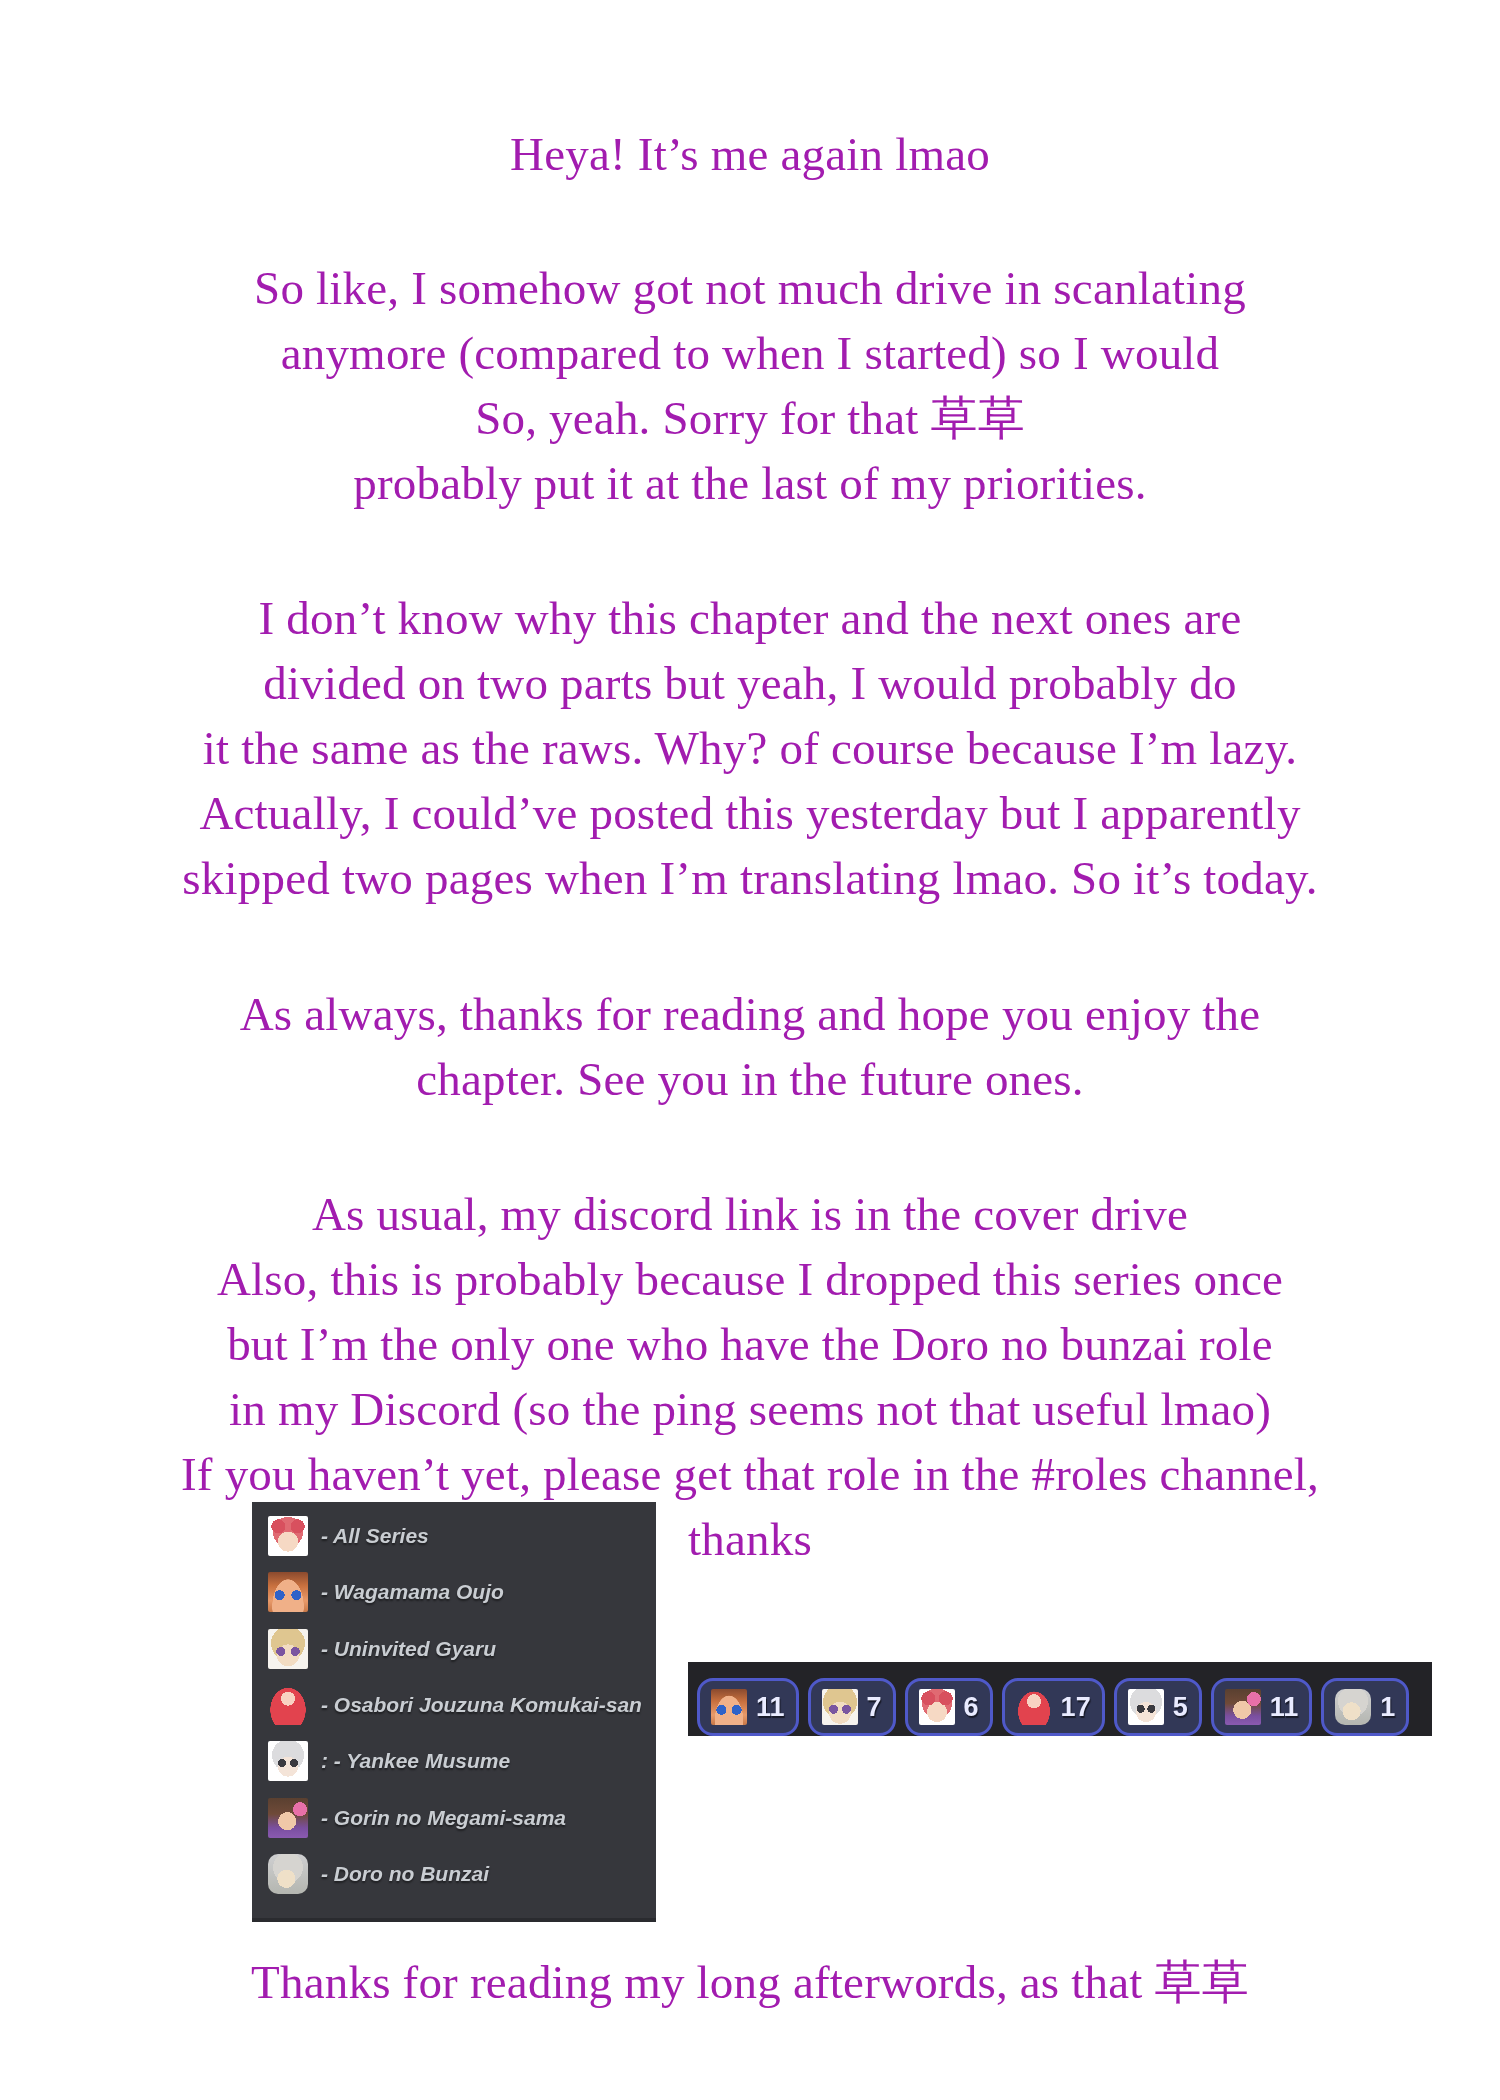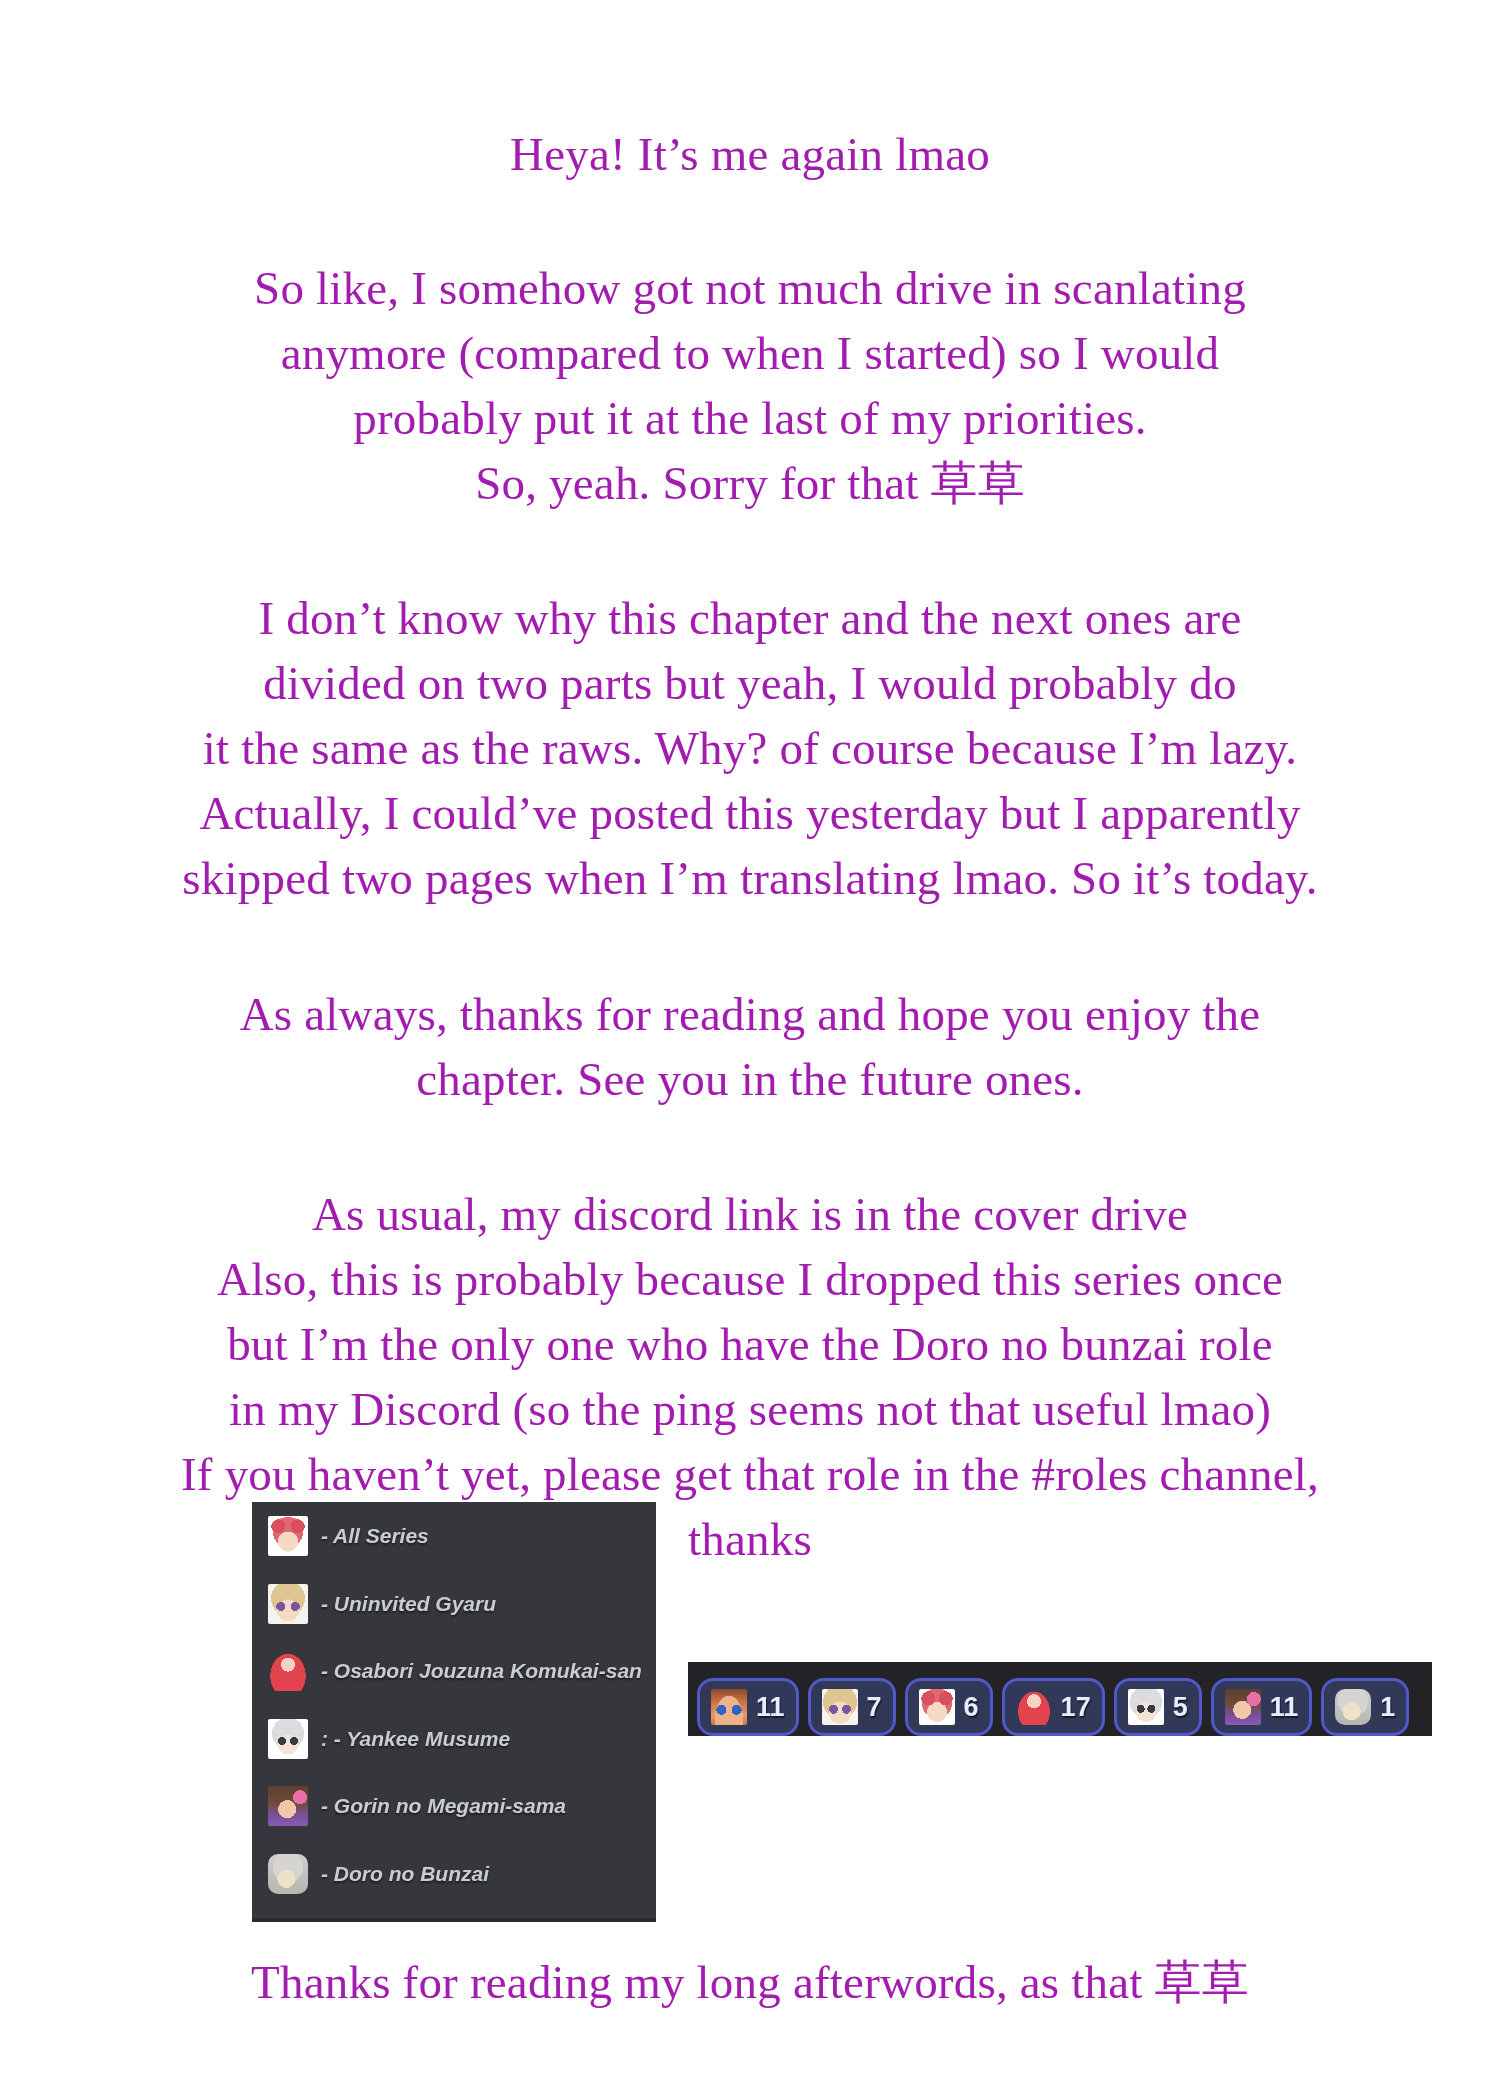--- a/index.html
+++ b/index.html
@@ -143,22 +143,22 @@
 <div class="page">
 
   <div class="text-block" style="top:122px">
     <div class="line">Heya! It’s me again lmao</div>
   </div>
 
   <div id="paragraphs">
       <div class="text-block" style="top: 256px;">
         <div class="line">So like, I somehow got not much drive in scanlating</div>
         <div class="line">anymore (compared to when I started) so I would</div>
+        <div class="line">So, yeah. Sorry for that 草草</div>
         <div class="line">probably put it at the last of my priorities.</div>
-        <div class="line">So, yeah. Sorry for that 草草</div>
       </div>
       <div class="text-block" style="top: 586px;">
         <div class="line">I don’t know why this chapter and the next ones are</div>
         <div class="line">divided on two parts but yeah, I would probably do</div>
         <div class="line">it the same as the raws. Why? of course because I’m lazy.</div>
         <div class="line">Actually, I could’ve posted this yesterday but I apparently</div>
         <div class="line">skipped two pages when I’m translating lmao. So it’s today.</div>
       </div>
       <div class="text-block" style="top: 982px;">
         <div class="line">As always, thanks for reading and hope you enjoy the</div>
@@ -173,20 +173,24 @@
         <div class="line">thanks</div>
       </div>
     </div>
 
   <div class="roles-panel" id="roles-panel">
       <div class="role-row">
         <span class="avatar" data-avatar="all-series"></span>
         <span class="role-label">- All Series</span>
       </div>
       <div class="role-row">
+        <span class="avatar" data-avatar="wagamama-oujo"></span>
+        <span class="role-label">- Wagamama Oujo</span>
+      </div>
+      <div class="role-row">
         <span class="avatar" data-avatar="uninvited-gyaru"></span>
         <span class="role-label">- Uninvited Gyaru</span>
       </div>
       <div class="role-row">
         <span class="avatar" data-avatar="osabori"></span>
         <span class="role-label">- Osabori Jouzuna Komukai-san</span>
       </div>
       <div class="role-row">
         <span class="avatar" data-avatar="yankee-musume"></span>
         <span class="role-label">: - Yankee Musume</span>

